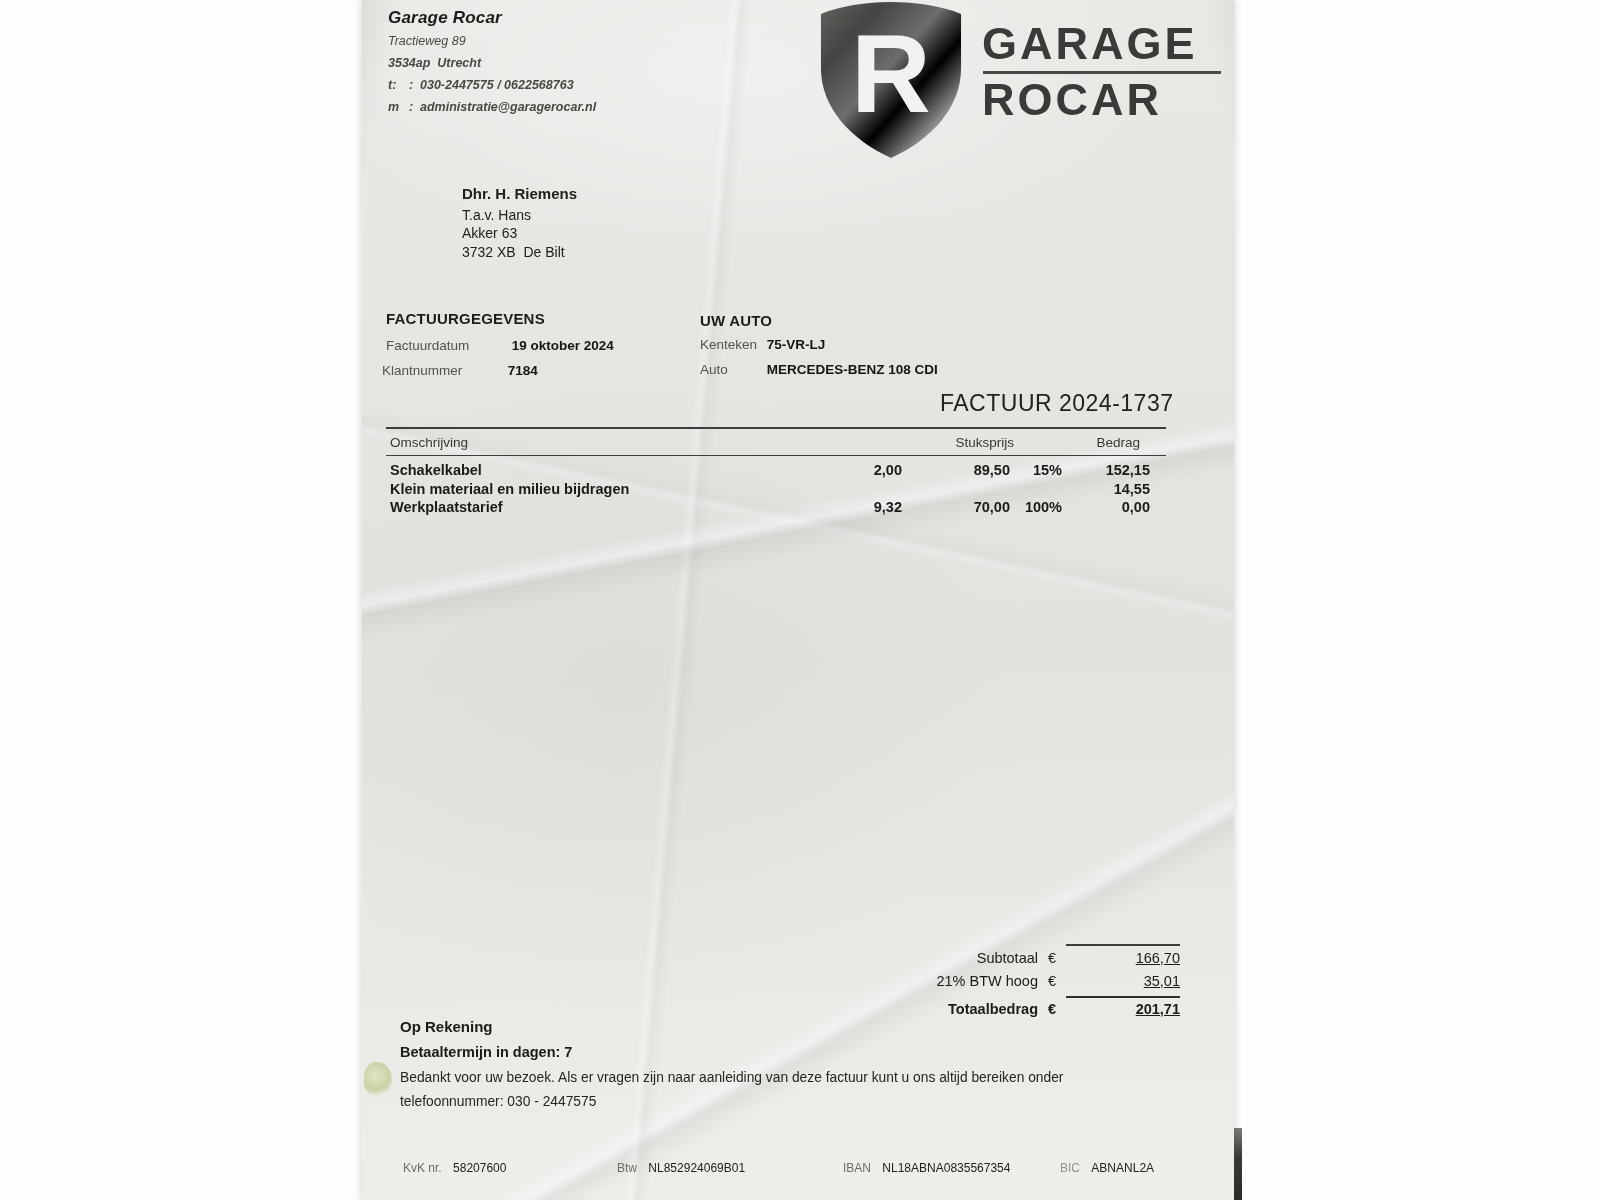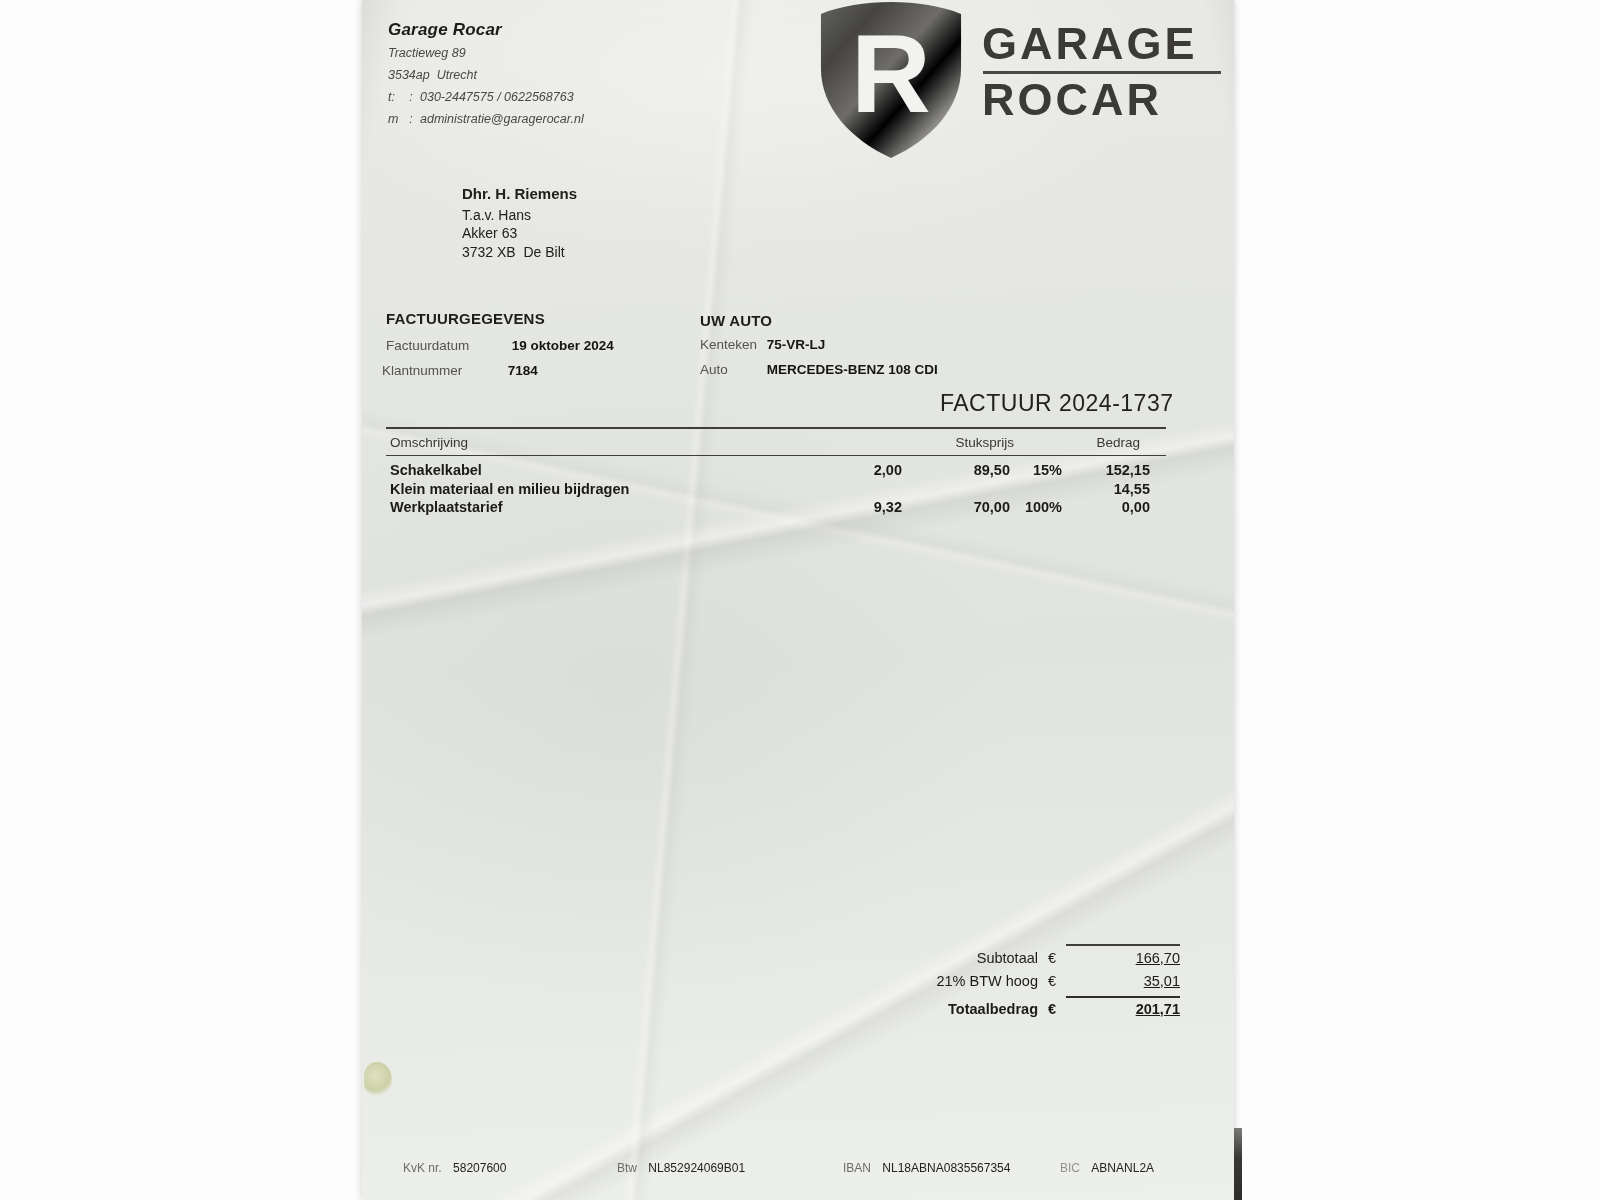--- a/index.html
+++ b/index.html
@@ -29,24 +29,24 @@
   }
   .creases{
     left:0;top:0;width:872px;height:1200px;pointer-events:none;
     background:
       linear-gradient(169deg, transparent 43%, rgba(255,255,255,0.40) 44.2%, rgba(150,152,148,0.16) 45%, transparent 46.8%),
       linear-gradient(95deg,  transparent 37.5%, rgba(255,255,255,0.25) 38.2%, rgba(158,160,156,0.10) 38.9%, transparent 40.2%),
       linear-gradient(151deg, transparent 75.5%, rgba(255,255,255,0.38) 76.6%, rgba(150,150,148,0.14) 77.4%, transparent 79%),
       linear-gradient(12deg,  transparent 55%, rgba(255,255,255,0.20) 55.6%, rgba(170,172,168,0.10) 56.1%, transparent 57.2%);
   }
   
-  .sender{left:26px;top:20px;font-style:italic;color:#4a4845;}
+  .sender{left:26px;top:8px;font-style:italic;color:#4a4845;}
   .sender .name{font-size:17px;font-weight:bold;color:#1d1c1a;letter-spacing:.2px;}
   .sender .line{font-size:12.5px;margin-top:6px;white-space:pre;}
-  .sender .line.gap{margin-top:8px;}
+  .sender .line.gap{margin-top:8px;font-weight:bold;}
   .sender .lbl{display:inline-block;width:14px;}
   .sender .sep{display:inline-block;width:18px;text-align:center;}
   
   .shield{left:455px;top:1px;}
   .wordmark{left:620px;top:20px;color:#3b3a38;}
   .wordmark .wm{font-size:45px;font-weight:bold;letter-spacing:3px;line-height:48px;}
   .wordmark .rule{height:2.5px;background:#4a4947;width:238px;margin:3px 0 2px 1px;}
   
   .recipient{left:100px;top:185px;color:#222019;font-size:14px;line-height:18.5px;}
   .recipient .name{font-weight:bold;font-size:15px;margin-bottom:2px;}
@@ -224,20 +224,26 @@
       <div class="val">35,01</div>
     </div>
     <div class="sep2"></div>
     <div class="trow bold">
       <div class="lab">Totaalbedrag</div>
       <div class="eur">€</div>
       <div class="val">201,71</div>
     </div>
   </div>
 
+  <div class="abs payment">
+    <div class="t1">Op Rekening</div>
+    <div class="t2">Betaaltermijn in dagen: 7</div>
+    <div class="t3">Bedankt voor uw bezoek. Als er vragen zijn naar aanleiding van deze factuur kunt u ons altijd bereiken onder</div>
+    <div class="t4">telefoonnummer: 030 - 2447575</div>
+  </div>
 
   <div class="abs footer">
     <div class="item i0">
       <span class="flab">KvK nr.</span>
       <span class="fval">58207600</span>
     </div>
     <div class="item i1">
       <span class="flab">Btw</span>
       <span class="fval">NL852924069B01</span>
     </div>

